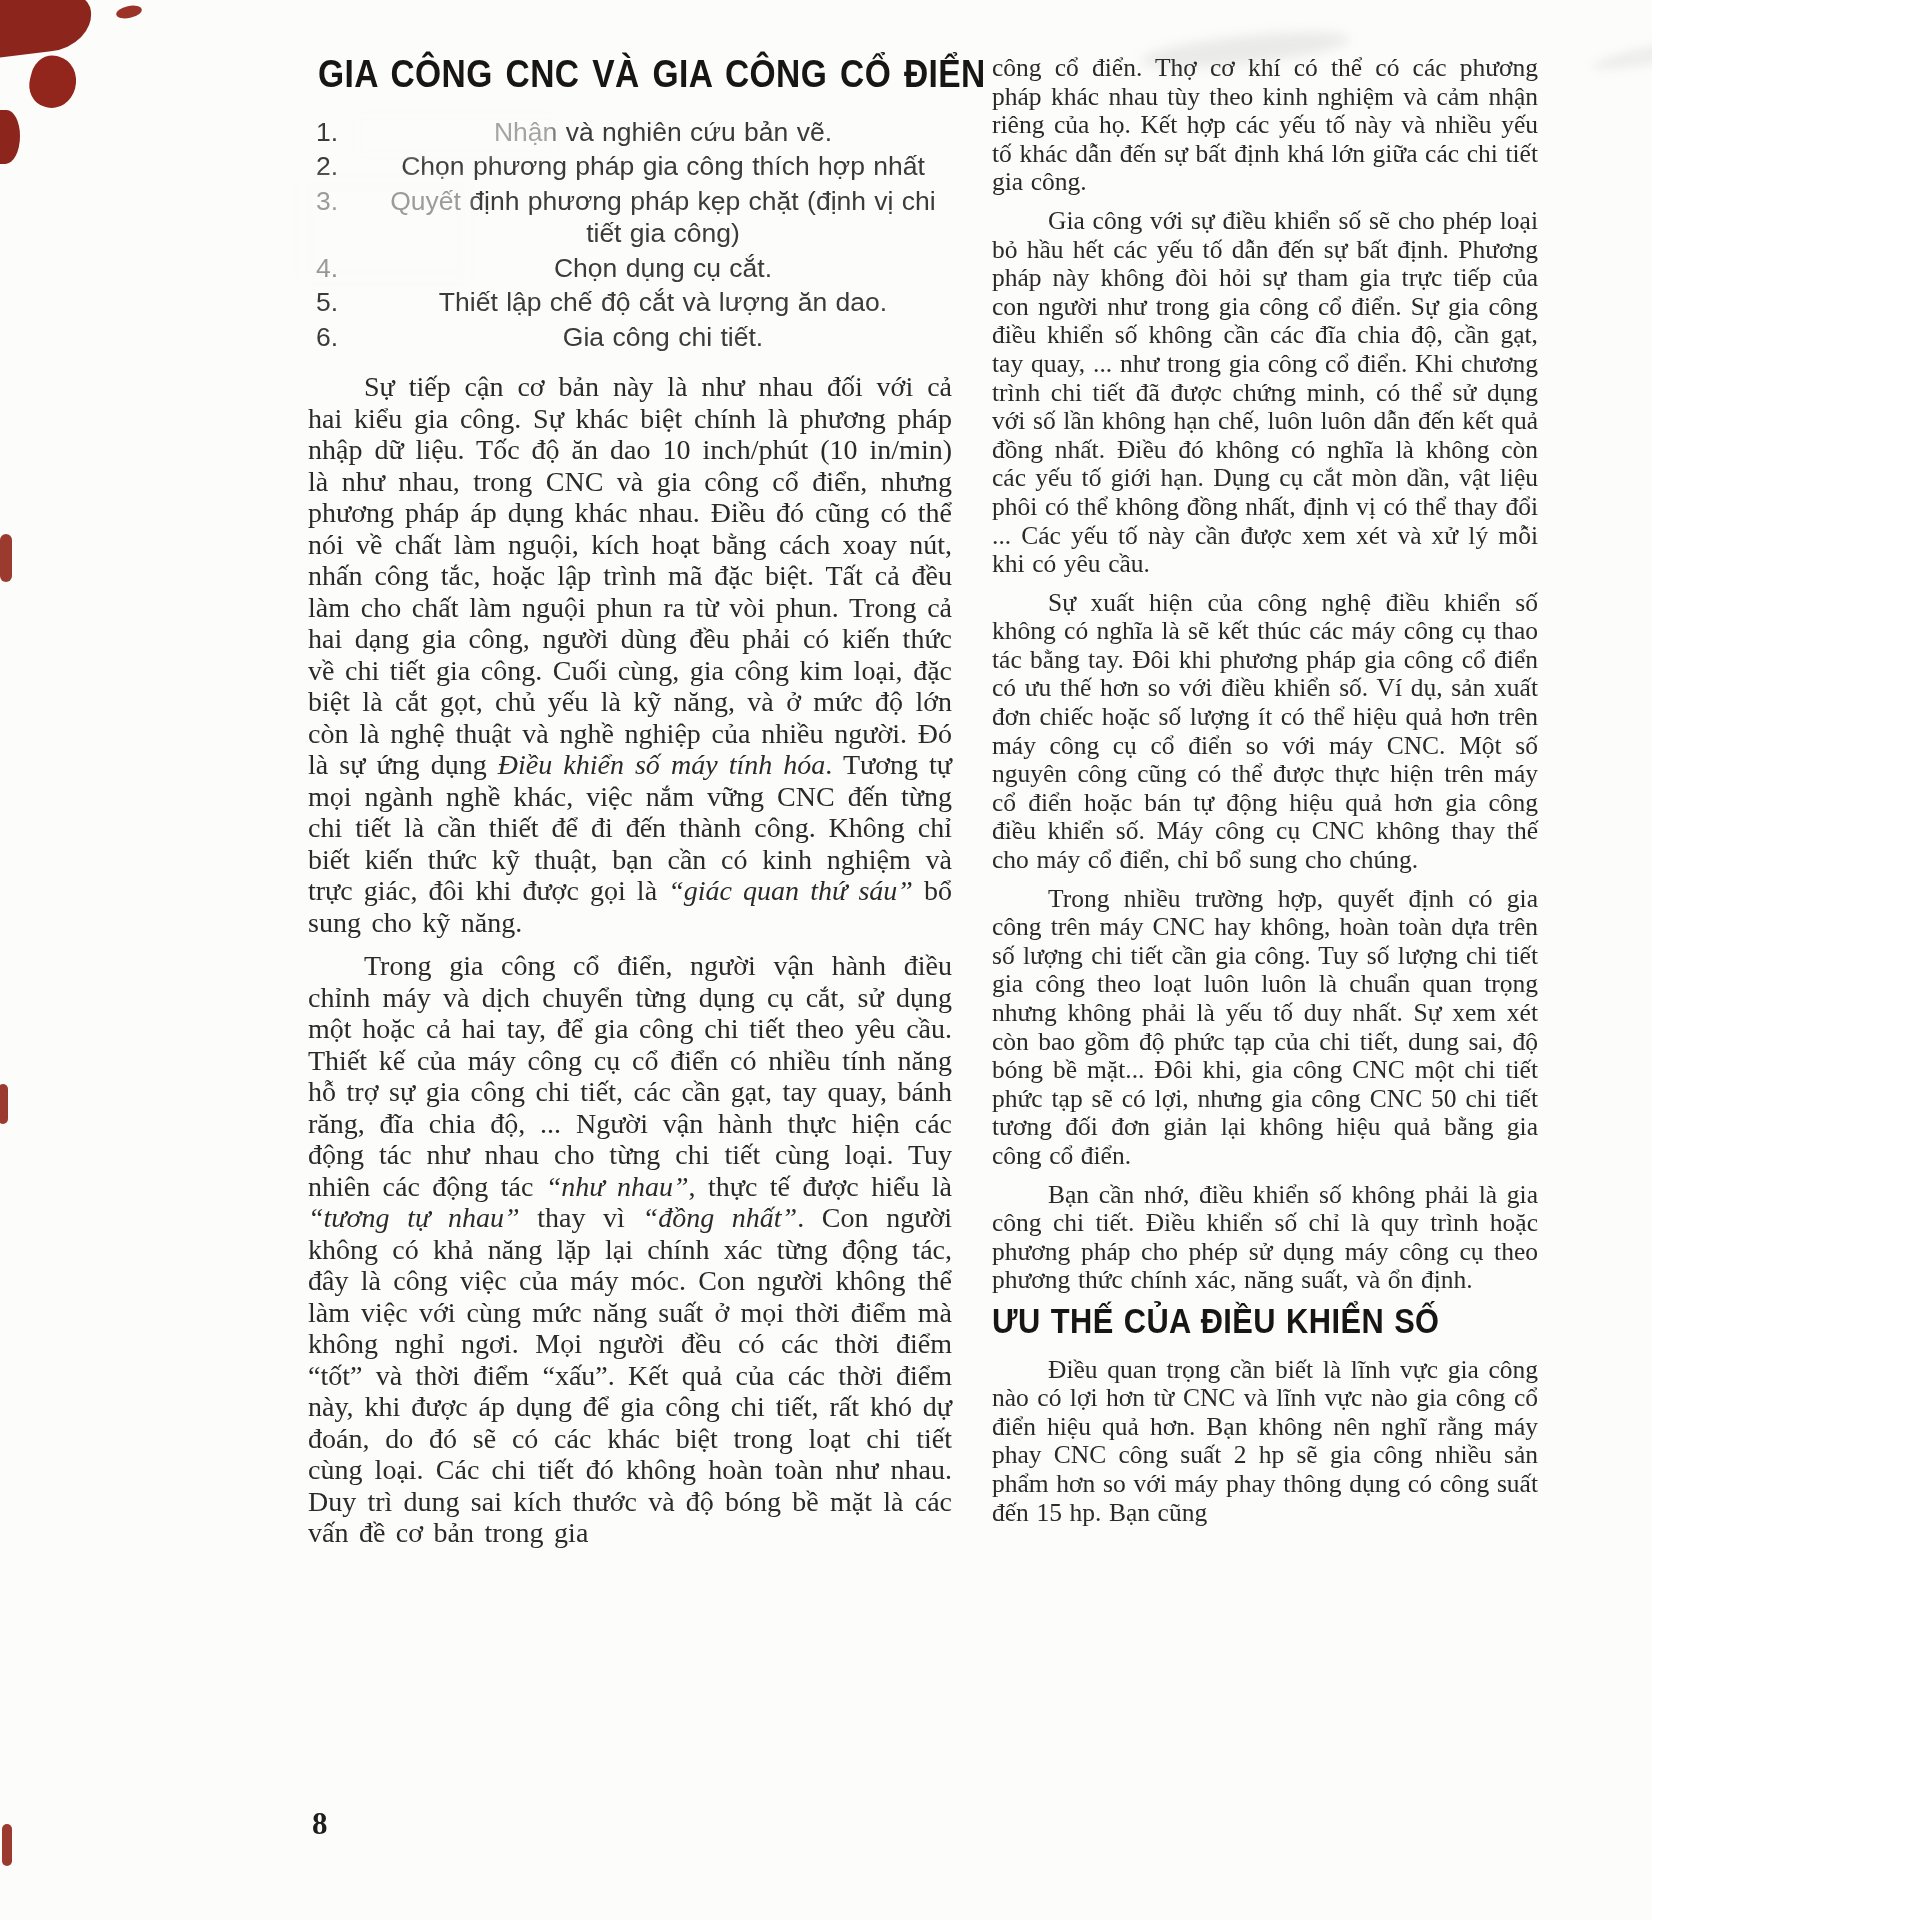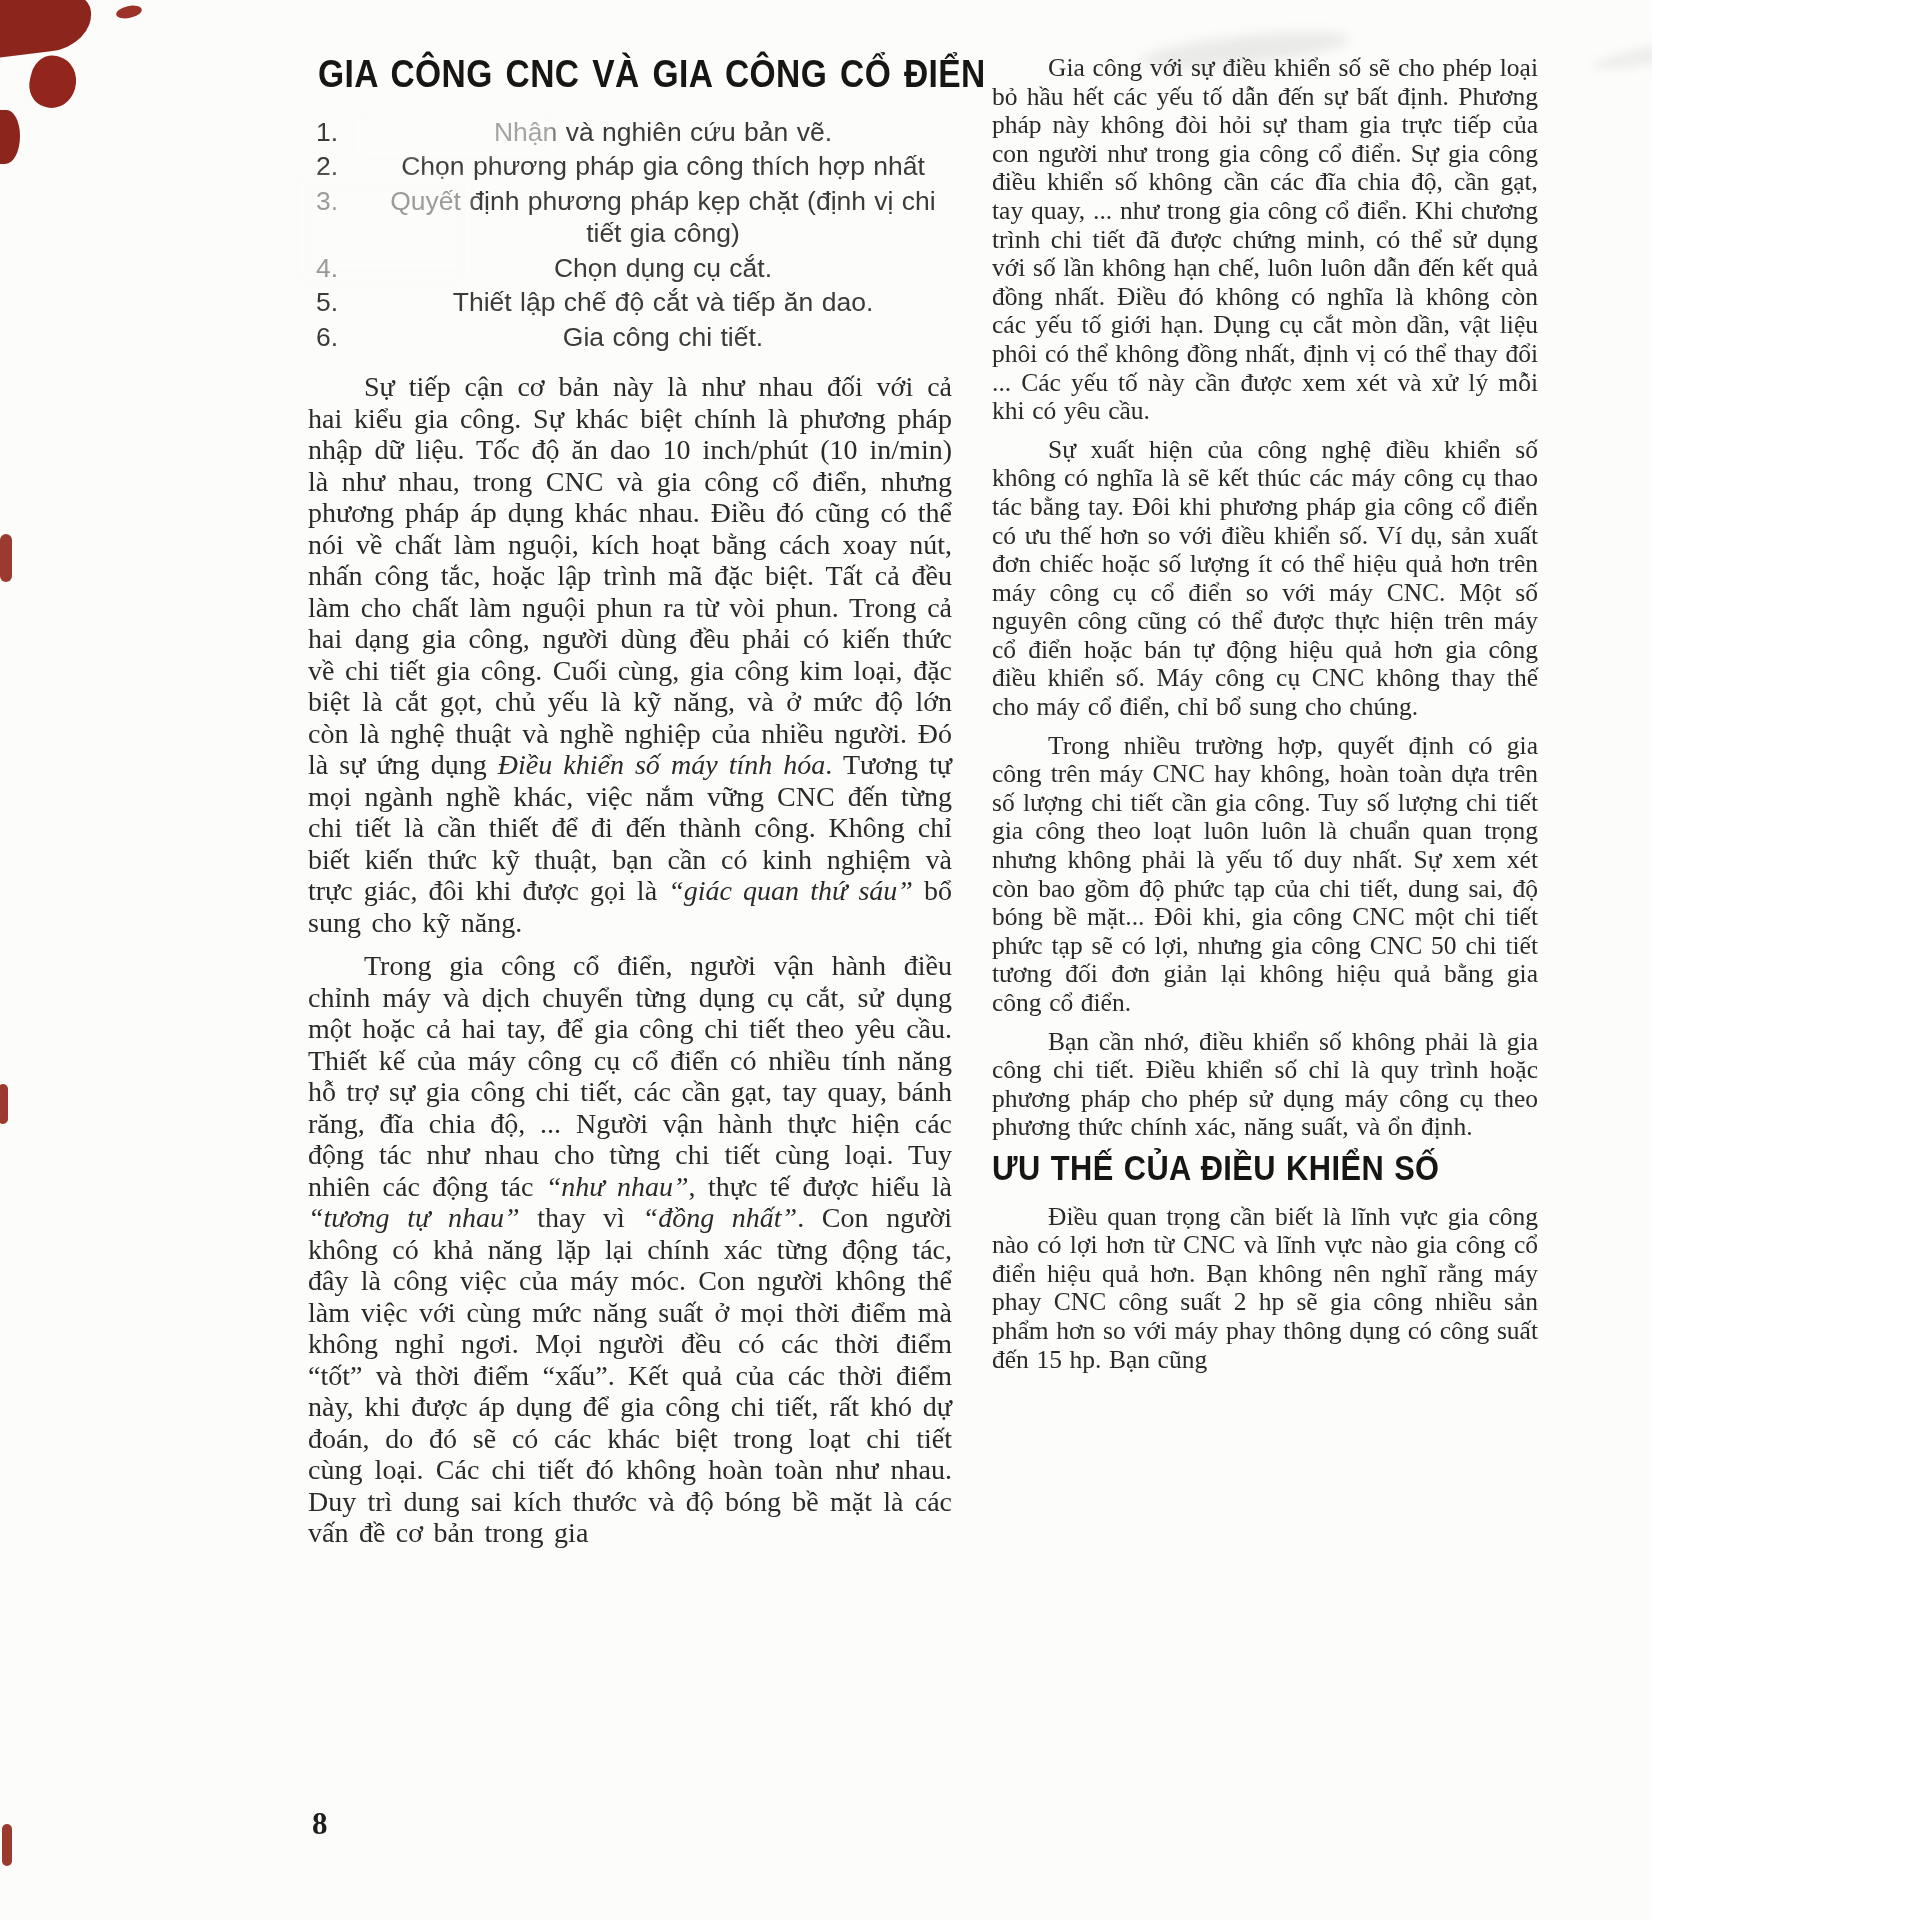--- a/index.html
+++ b/index.html
@@ -81,34 +81,35 @@
         <div class="step">
           <span class="step-num">3.</span>
           <span class="step-text">Quyết định phương pháp kẹp chặt (định vị chi tiết gia công)</span>
         </div>
         <div class="step">
           <span class="step-num">4.</span>
           <span class="step-text">Chọn dụng cụ cắt.</span>
         </div>
         <div class="step">
           <span class="step-num">5.</span>
-          <span class="step-text">Thiết lập chế độ cắt và tiếp ăn dao.</span>
+          <span class="step-text">Thiết lập chế độ cắt và lượng ăn dao.</span>
         </div>
         <div class="step">
           <span class="step-num">6.</span>
           <span class="step-text">Gia công chi tiết.</span>
         </div>
       </div>
 
       <p class="indent"><span>Sự tiếp cận cơ bản này là như nhau đối với cả hai kiểu gia công. Sự khác biệt chính là phương pháp nhập dữ liệu. Tốc độ ăn dao 10 inch/phút (10 in/min) là như nhau, trong CNC và gia công cổ điển, nhưng phương pháp áp dụng khác nhau. Điều đó cũng có thể nói về chất làm nguội, kích hoạt bằng cách xoay nút, nhấn công tắc, hoặc lập trình mã đặc biệt. Tất cả đều làm cho chất làm nguội phun ra từ vòi phun. Trong cả hai dạng gia công, người dùng đều phải có kiến thức về chi tiết gia công. Cuối cùng, gia công kim loại, đặc biệt là cắt gọt, chủ yếu là kỹ năng, và ở mức độ lớn còn là nghệ thuật và nghề nghiệp của nhiều người. Đó là sự ứng dụng </span><i>Điều khiển số máy tính hóa</i><span>. Tương tự mọi ngành nghề khác, việc nắm vững CNC đến từng chi tiết là cần thiết để đi đến thành công. Không chỉ biết kiến thức kỹ thuật, bạn cần có kinh nghiệm và trực giác, đôi khi được gọi là </span><i>“giác quan thứ sáu”</i><span> bổ sung cho kỹ năng.</span></p>
 
       <p class="indent"><span>Trong gia công cổ điển, người vận hành điều chỉnh máy và dịch chuyển từng dụng cụ cắt, sử dụng một hoặc cả hai tay, để gia công chi tiết theo yêu cầu. Thiết kế của máy công cụ cổ điển có nhiều tính năng hỗ trợ sự gia công chi tiết, các cần gạt, tay quay, bánh răng, đĩa chia độ, ... Người vận hành thực hiện các động tác như nhau cho từng chi tiết cùng loại. Tuy nhiên các động tác </span><i>“như nhau”</i><span>, thực tế được hiểu là </span><i>“tương tự nhau”</i><span> thay vì </span><i>“đồng nhất”</i><span>. Con người không có khả năng lặp lại chính xác từng động tác, đây là công việc của máy móc. Con người không thể làm việc với cùng mức năng suất ở mọi thời điểm mà không nghỉ ngơi. Mọi người đều có các thời điểm “tốt” và thời điểm “xấu”. Kết quả của các thời điểm này, khi được áp dụng để gia công chi tiết, rất khó dự đoán, do đó sẽ có các khác biệt trong loạt chi tiết cùng loại. Các chi tiết đó không hoàn toàn như nhau. Duy trì dung sai kích thước và độ bóng bề mặt là các vấn đề cơ bản trong gia</span></p>
     </div>
 
     <div class="col-right">
+      <p class="tight">công cổ điển. Thợ cơ khí có thể có các phương pháp khác nhau tùy theo kinh nghiệm và cảm nhận riêng của họ. Kết hợp các yếu tố này và nhiều yếu tố khác dẫn đến sự bất định khá lớn giữa các chi tiết gia công.</p>
       <p class="indent tight">Gia công với sự điều khiển số sẽ cho phép loại bỏ hầu hết các yếu tố dẫn đến sự bất định. Phương pháp này không đòi hỏi sự tham gia trực tiếp của con người như trong gia công cổ điển. Sự gia công điều khiển số không cần các đĩa chia độ, cần gạt, tay quay, ... như trong gia công cổ điển. Khi chương trình chi tiết đã được chứng minh, có thể sử dụng với số lần không hạn chế, luôn luôn dẫn đến kết quả đồng nhất. Điều đó không có nghĩa là không còn các yếu tố giới hạn. Dụng cụ cắt mòn dần, vật liệu phôi có thể không đồng nhất, định vị có thể thay đổi ... Các yếu tố này cần được xem xét và xử lý mỗi khi có yêu cầu.</p>
       <p class="indent tight">Sự xuất hiện của công nghệ điều khiển số không có nghĩa là sẽ kết thúc các máy công cụ thao tác bằng tay. Đôi khi phương pháp gia công cổ điển có ưu thế hơn so với điều khiển số. Ví dụ, sản xuất đơn chiếc hoặc số lượng ít có thể hiệu quả hơn trên máy công cụ cổ điển so với máy CNC. Một số nguyên công cũng có thể được thực hiện trên máy cổ điển hoặc bán tự động hiệu quả hơn gia công điều khiển số. Máy công cụ CNC không thay thế cho máy cổ điển, chỉ bổ sung cho chúng.</p>
       <p class="indent tight">Trong nhiều trường hợp, quyết định có gia công trên máy CNC hay không, hoàn toàn dựa trên số lượng chi tiết cần gia công. Tuy số lượng chi tiết gia công theo loạt luôn luôn là chuẩn quan trọng nhưng không phải là yếu tố duy nhất. Sự xem xét còn bao gồm độ phức tạp của chi tiết, dung sai, độ bóng bề mặt... Đôi khi, gia công CNC một chi tiết phức tạp sẽ có lợi, nhưng gia công CNC 50 chi tiết tương đối đơn giản lại không hiệu quả bằng gia công cổ điển.</p>
       <p class="indent tight">Bạn cần nhớ, điều khiển số không phải là gia công chi tiết. Điều khiển số chỉ là quy trình hoặc phương pháp cho phép sử dụng máy công cụ theo phương thức chính xác, năng suất, và ổn định.</p>
 
       <h2>ƯU THẾ CỦA ĐIỀU KHIỂN SỐ</h2>
 
       <p class="indent tight">Điều quan trọng cần biết là lĩnh vực gia công nào có lợi hơn từ CNC và lĩnh vực nào gia công cổ điển hiệu quả hơn. Bạn không nên nghĩ rằng máy phay CNC công suất 2 hp sẽ gia công nhiều sản phẩm hơn so với máy phay thông dụng có công suất đến 15 hp. Bạn cũng</p>
     </div>
 

